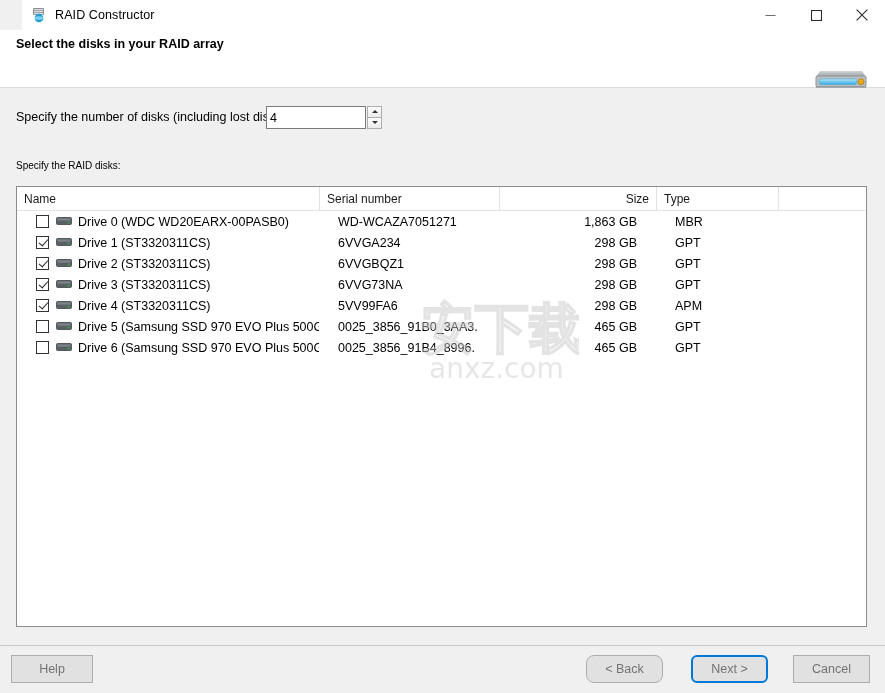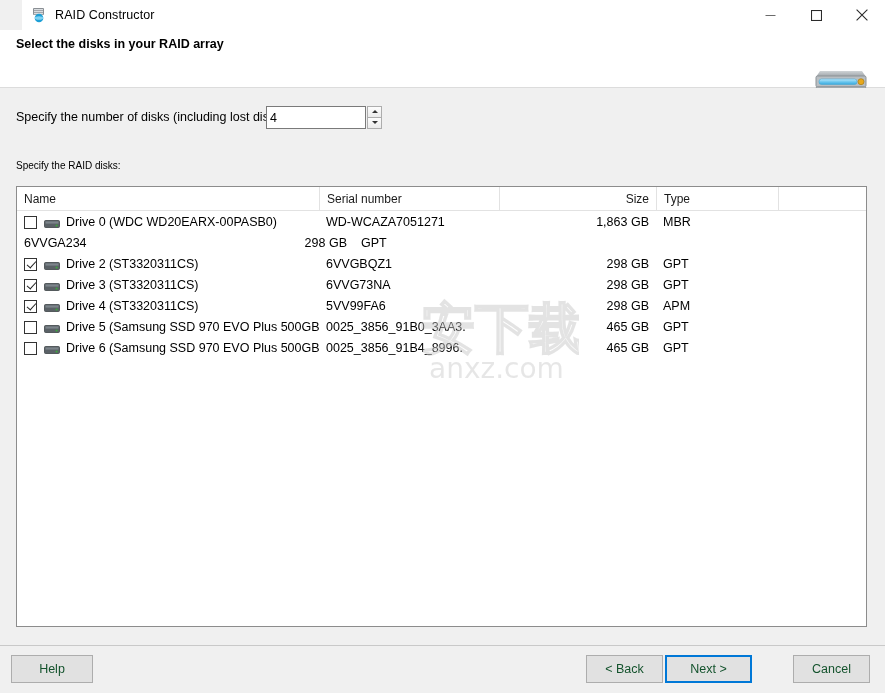--- a/index.html
+++ b/index.html
@@ -204,23 +204,23 @@
   .lv-row {
     display: flex;
     height: 21px;
     align-items: center;
     cursor: default;
   }
   .lv-td {
     font-size: 12.5px;
     color: #000;
     box-sizing: border-box;
-    padding: 0 7px;
-    display: flex;
-    align-items: flex-end;
+    padding: 0 19px;
+    display: flex;
+    align-items: flex-start;
     white-space: nowrap;
     overflow: hidden;
   }
   .lv-td.num { justify-content: flex-end; }
 
   .cb {
     width: 13px; height: 13px;
     border: 1px solid #333;
     background: #fff;
     box-sizing: border-box;
@@ -254,34 +254,34 @@
     background: #c9c9c9;
   }
   .btn {
     position: absolute;
     height: 28px;
     box-sizing: border-box;
     border: 1px solid #adadad;
     background: #e1e1e1;
     font-family: "Liberation Sans", sans-serif;
     font-size: 12.5px;
-    color: #14532d;
+    color: #737373;
     cursor: default;
     padding: 0;
     line-height: 26px;
     text-align: center;
   }
   .btn.default {
     border: 2px solid #0078d7;
     background: #e1e1e1;
     line-height: 24px;
   }
   #btn-help   { left: 11px;  top: 567px; width: 82px; }
-  #btn-back   { left: 586px; top: 567px; width: 77px; }
-  #btn-next   { left: 665px; top: 567px; width: 87px; }
+  #btn-back   { left: 586px; top: 567px; width: 77px; border-radius: 8px; }
+  #btn-next   { left: 691px; top: 567px; width: 77px; border-radius: 6px; }
   #btn-cancel { left: 793px; top: 567px; width: 77px; }
 
   
   #watermark {
     position: absolute;
     left: 404px;
     top: 292px;
     width: 160px;
     height: 92px;
     pointer-events: none;
@@ -388,20 +388,29 @@
                 <circle cx="12.6" cy="7.6" r="1.15" fill="#3ea33e"></circle>
               </svg></span>
             <span>Drive 0 (WDC WD20EARX-00PASB0)</span>
           </div>
           <div class="lv-td col-serial">WD-WCAZA7051271</div>
           <div class="lv-td col-size num">1,863 GB</div>
           <div class="lv-td col-type">MBR</div>
           <div class="lv-td col-pad" style="border-left: 0px;"></div>
         </div>
         <div class="lv-row">
+          <div class="lv-td col-name">
+            <span class="cb checked"></span>
+            <span class="drive-ico"><svg width="16" height="11" viewBox="0 0 16 11">
+                <rect x="0.5" y="2.5" width="15" height="7" rx="1" fill="#5a6166" stroke="#3e4448" stroke-width="0.8"></rect>
+                <rect x="1.5" y="3.4" width="13" height="2.2" fill="#7d858b"></rect>
+                <circle cx="12.6" cy="7.6" r="1.15" fill="#3ea33e"></circle>
+              </svg></span>
+            <span>Drive 1 (ST3320311CS)</span>
+          </div>
           <div class="lv-td col-serial">6VVGA234</div>
           <div class="lv-td col-size num">298 GB</div>
           <div class="lv-td col-type">GPT</div>
           <div class="lv-td col-pad" style="border-left: 0px;"></div>
         </div>
         <div class="lv-row">
           <div class="lv-td col-name">
             <span class="cb checked"></span>
             <span class="drive-ico"><svg width="16" height="11" viewBox="0 0 16 11">
                 <rect x="0.5" y="2.5" width="15" height="7" rx="1" fill="#5a6166" stroke="#3e4448" stroke-width="0.8"></rect>

